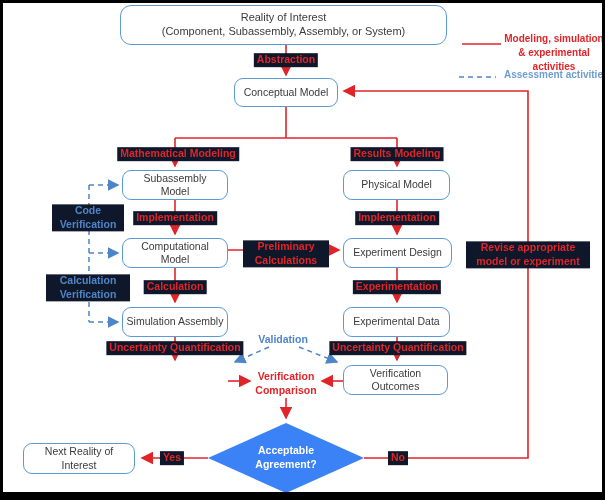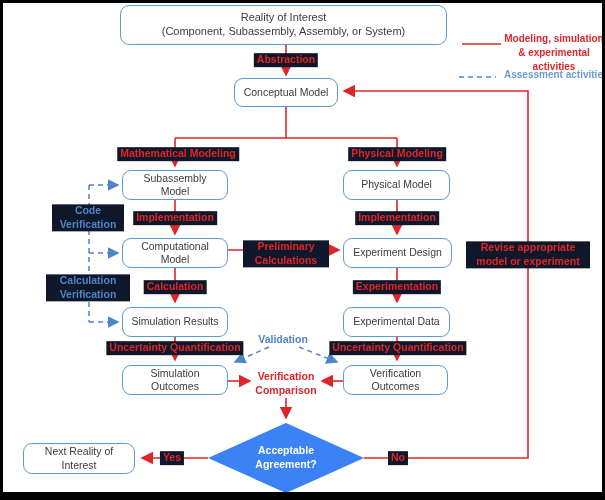--- a/index.html
+++ b/index.html
@@ -75,21 +75,21 @@
       <path d="M89,185 L89,322"></path>
       <path d="M89,185 L118,185" marker-end="url(#ab)"></path>
       <path d="M89,253 L118,253" marker-end="url(#ab)"></path>
       <path d="M89,322 L118,322" marker-end="url(#ab)"></path>
       <path d="M269,347 L235,362" marker-end="url(#ab)"></path>
       <path d="M299,347 L337,362" marker-end="url(#ab)"></path>
       <path d="M459,77 L496,77"></path>
     </g>
   </svg>
 
-  <div class="node" style="left:120px;top:5px;width:327px;height:40px;font-size:11px;">
+  <div class="node" style="left:120px;top:5px;width:327px;height:40px;font-size:11px;border-radius:11px;">
     <div>
       <span class="ln">Reality of Interest</span>
       <span class="ln">(Component, Subassembly, Assembly, or System)</span>
     </div>
   </div>
 
   <div class="node" style="left:234px;top:78px;width:104px;height:29px;">
     <span>Conceptual Model</span>
   </div>
 
@@ -103,46 +103,43 @@
 
   <div class="node" style="left:122px;top:238px;width:106px;height:30px;">
     <span style="width:90px;">Computational Model</span>
   </div>
 
   <div class="node" style="left:343px;top:238px;width:109px;height:30px;">
     <span>Experiment Design</span>
   </div>
 
   <div class="node" style="left:122px;top:307px;width:106px;height:30px;">
-    <span>Simulation Results</span>
+    <span>Simulation Assembly</span>
   </div>
 
   <div class="node" style="left:343px;top:307px;width:107px;height:30px;">
     <span>Experimental Data</span>
   </div>
 
-  <div class="node" style="left:122px;top:365px;width:106px;height:30px;">
-    <span style="width:78px;">Simulation Outcomes</span>
-  </div>
 
   <div class="node" style="left:343px;top:365px;width:105px;height:30px;">
     <span style="width:88px;">Verification Outcomes</span>
   </div>
 
   <div class="node" style="left:23px;top:443px;width:112px;height:31px;">
     <span style="width:92px;">Next Reality of Interest</span>
   </div>
 
   <div class="diamond">
     <span>Acceptable Agreement?</span>
   </div>
 
   <div class="rlabel" style="left:286px;top:60px;">Abstraction</div>
   <div class="rlabel" style="left:178px;top:154px;">Mathematical Modeling</div>
-  <div class="rlabel" style="left:397px;top:154px;">Physical Modeling</div>
+  <div class="rlabel" style="left:397px;top:154px;">Results Modeling</div>
   <div class="rlabel" style="left:175px;top:218px;">Implementation</div>
   <div class="rlabel" style="left:397px;top:218px;">Implementation</div>
   <div class="rlabel wrap" style="left:286px;top:254px;width:80px;">Preliminary Calculations</div>
   <div class="rlabel" style="left:175px;top:287px;">Calculation</div>
   <div class="rlabel" style="left:397px;top:287px;">Experimentation</div>
   <div class="rlabel" style="left:175px;top:348px;">Uncertainty Quantification</div>
   <div class="rlabel" style="left:398px;top:348px;">Uncertainty Quantification</div>
   <div class="rlabel wrap nobg" style="left:286px;top:384px;width:88px;">Verification Comparison</div>
   <div class="rlabel" style="left:172px;top:458px;">Yes</div>
   <div class="rlabel" style="left:398px;top:458px;">No</div>

